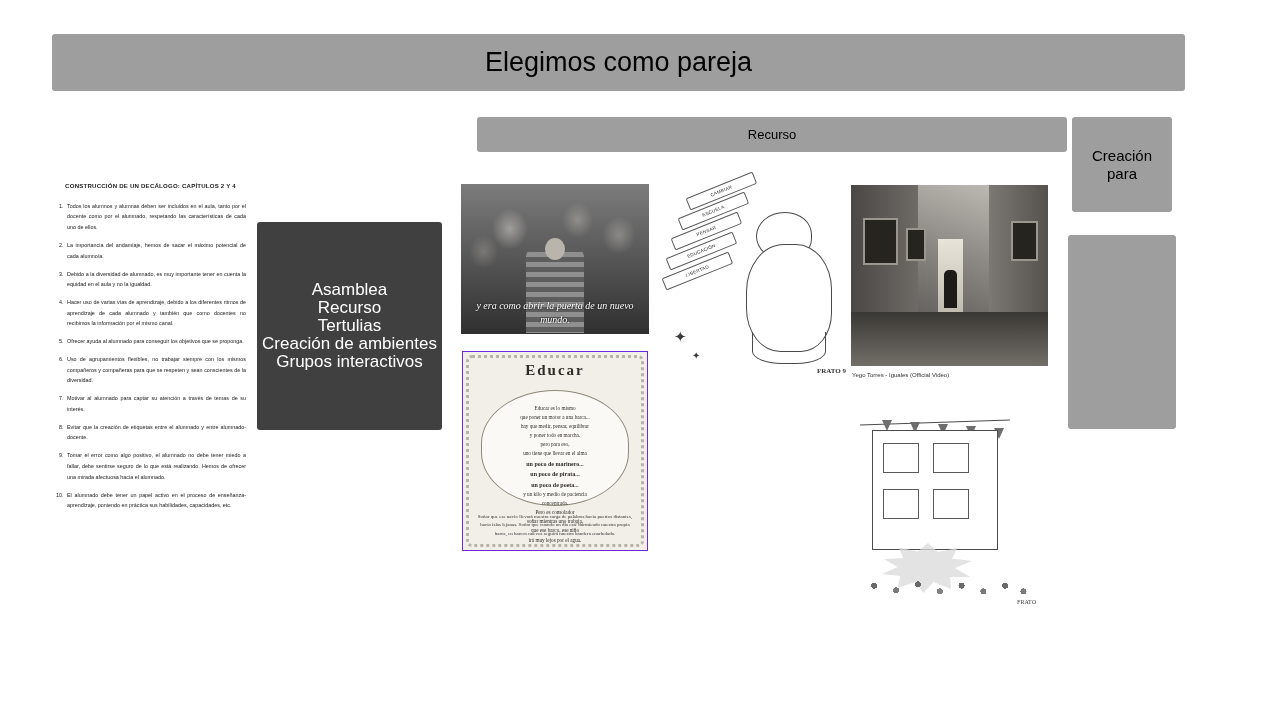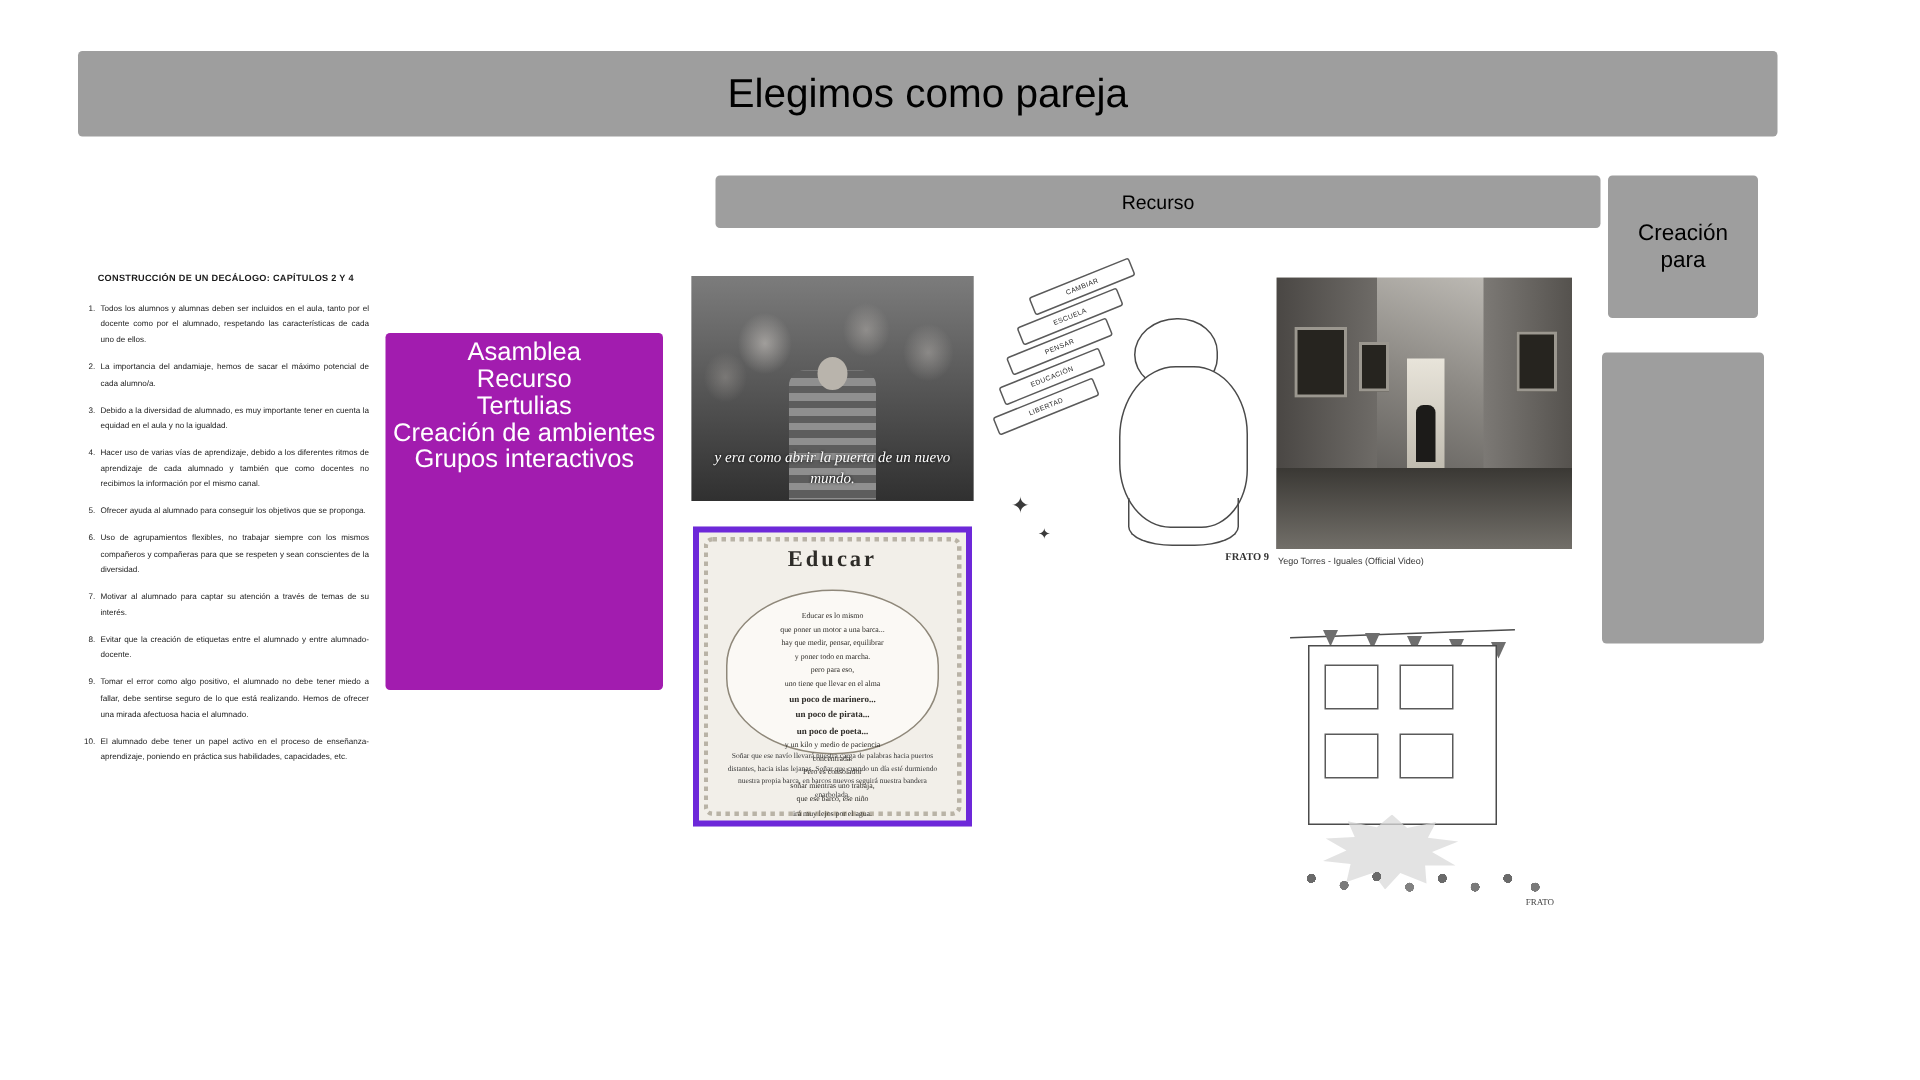--- a/index.html
+++ b/index.html
@@ -44,28 +44,28 @@
   
   #decalogo-header { left: 53px; top: 117px; width: 190px; height: 43px; font-size: 17px; }
   #diseno-header   { left: 257px; top: 113px; width: 185px; height: 84px; font-size: 17px; padding: 0 14px; }
   #recurso-header  { left: 477px; top: 117px; width: 590px; height: 35px; font-size: 13px; }
   #creacion-header { left: 1072px; top: 117px; width: 100px; height: 95px; font-size: 15px; padding: 0 8px; }
   #creacion-blank  { left: 1068px; top: 235px; width: 108px; height: 194px; }
 
   
   #actividad-list {
     position: absolute;
-    left: 257px; top: 222px; width: 185px; height: 238px;
-    background: #a21caf;
+    left: 257px; top: 222px; width: 185px; height: 208px;
+    background: #404040;
     border-radius: 3px;
     color: #ffffff;
     display: flex;
     flex-direction: column;
     align-items: center;
-    justify-content: flex-start;
+    justify-content: center;
     padding: 4px 2px;
   }
   .act-item {
     font-size: 17px;
     text-align: center;
     line-height: 1.05;
     width: 100%;
   }
 
   
@@ -222,21 +222,21 @@
   }
   #corridor-caption {
     position: absolute; left: 852px; top: 372px;
     font-size: 6px; color: #333;
   }
 
   
   #educar-poster {
     left: 462px; top: 351px; width: 186px; height: 200px;
     background: #f2efe9;
-    border: 4px solid #6d28d9;
+    border: 1px solid #6d28d9;
     overflow: hidden;
   }
   #educar-poster .border-art {
     position: absolute; inset: 3px;
     border: 3px dotted #b9b3a6;
     border-radius: 6px;
   }
   #educar-poster .oval {
     position: absolute; left: 18px; top: 38px; right: 18px; bottom: 44px;
     border: 1.5px solid #8f887a;

